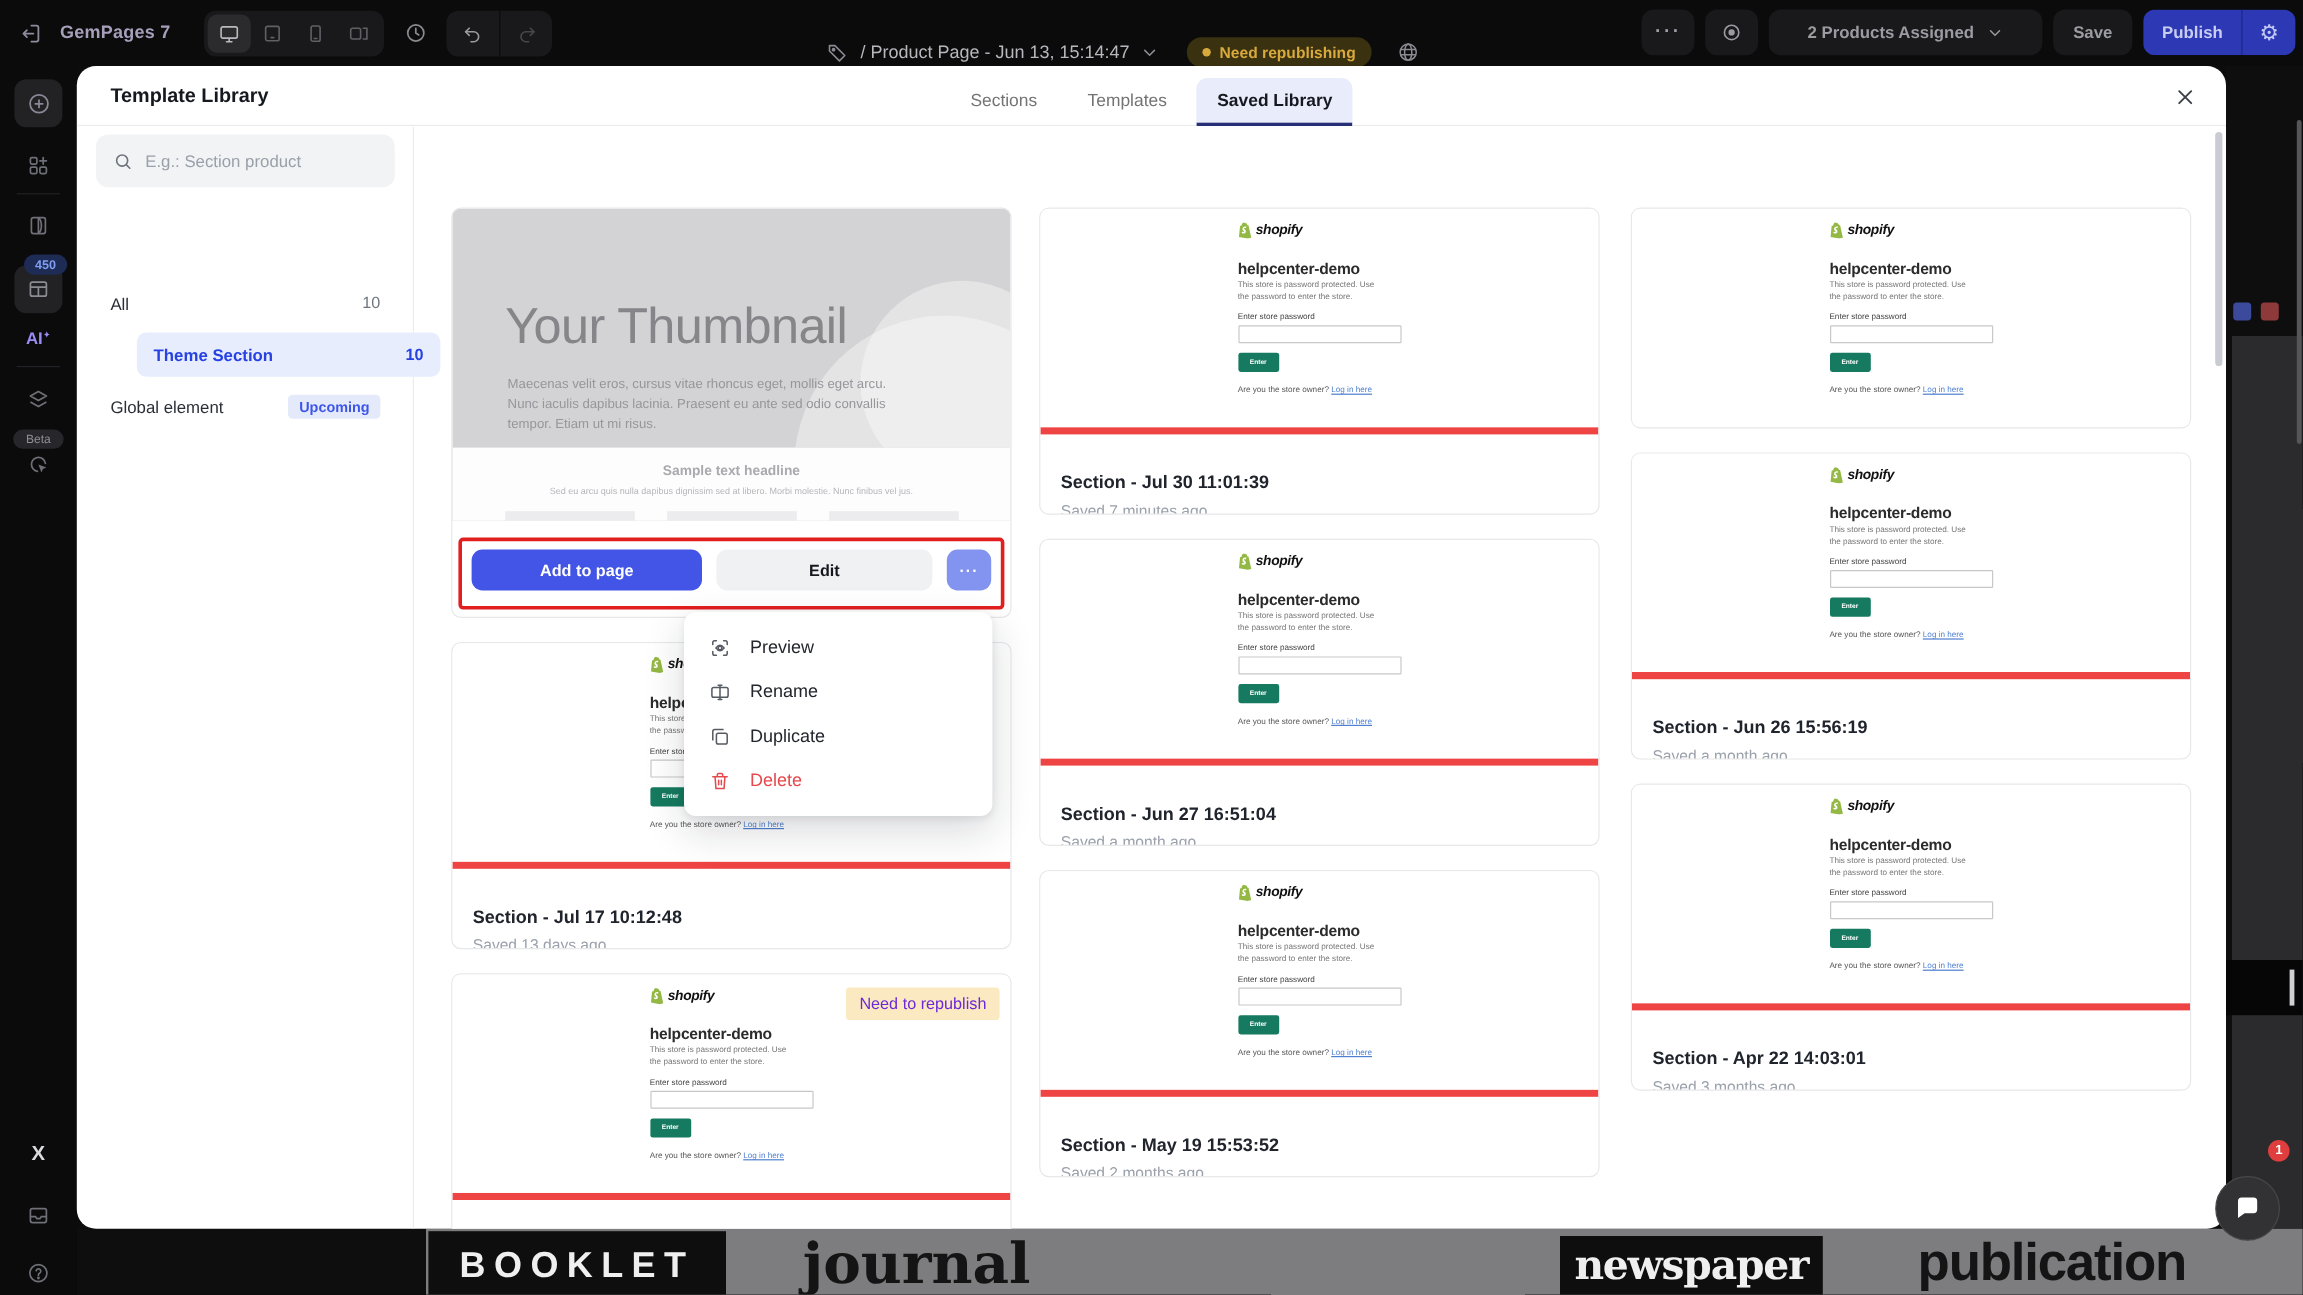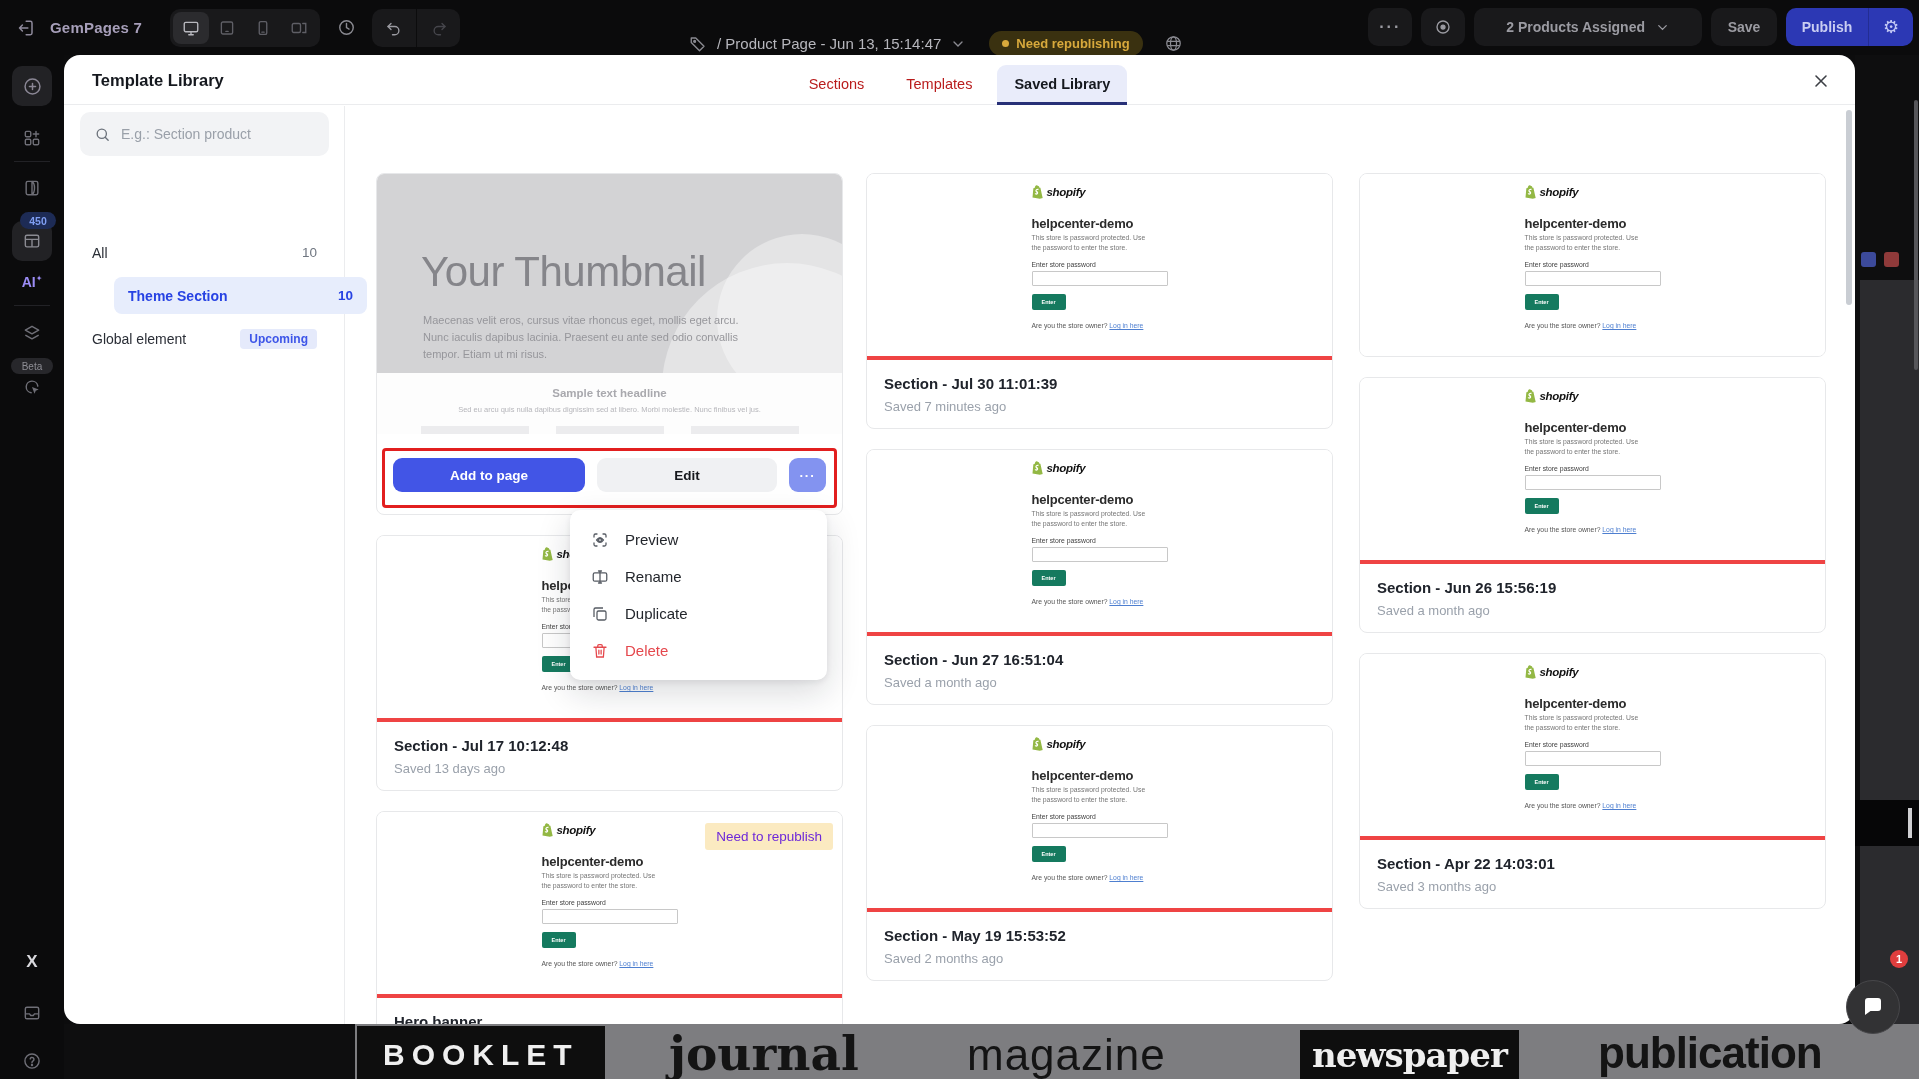--- a/index.html
+++ b/index.html
@@ -79,21 +79,21 @@
     font-weight:700; font-size:34px; padding:5px 12px 10px; letter-spacing:-1px; }
   .w-publication { left:1243px; font-size:44px; font-weight:700; letter-spacing:-1px; top:4px; }
 
   
   .modal { position:absolute; left:64px; top:55px; width:1791px; height:969px; background:#ffffff;
     border-radius:16px; z-index:10; overflow:hidden; }
   .m-header { position:absolute; left:0; top:0; width:100%; height:50px; border-bottom:1px solid #ebecee; }
   .m-title { position:absolute; left:28px; top:16px; font-size:16.5px; font-weight:700; color:#15181e; }
   .m-tabs { position:absolute; left:0; top:0; width:100%; height:50px; display:flex; align-items:flex-end;
     justify-content:center; gap:8px; }
-  .m-tab { padding:11px 17px 13px; font-size:14.5px; color:#b91c1c; border-radius:9px 9px 0 0; cursor:default; }
+  .m-tab { padding:11px 17px 13px; font-size:14.5px; color:#737373; border-radius:9px 9px 0 0; cursor:default; }
   .m-tab.active { background:#e9ecfa; color:#15181e; font-weight:600; border-bottom:3px solid #273077; padding-bottom:10px; }
   .m-close { position:absolute; right:24px; top:16px; width:20px; height:20px; color:#3c3f45; }
 
   
   .m-side { position:absolute; left:0; top:51px; width:281px; bottom:0; border-right:1px solid #ebecee; }
   .m-search { position:absolute; left:16px; top:57px; width:249px; height:44px; background:#f2f3f5; border-radius:10px;
     display:flex; align-items:center; padding:0 14px; gap:10px; color:#6d737c; }
   .m-search input { border:none; background:transparent; outline:none; font-size:14px; color:#333; width:180px;
     font-family:"Liberation Sans","DejaVu Sans",sans-serif; }
   .m-search input::placeholder { color:#9aa0a9; }
@@ -106,21 +106,21 @@
 
   
   .refresh { position:absolute; left:312px; top:127px; display:flex; align-items:center; gap:9px;
     color:#2742e3; font-size:14px; font-weight:600; }
   .m-scrollthumb { position:absolute; right:3px; top:55px; width:6px; height:195px; background:#c9cdd3; border-radius:3px; }
 
   .col { position:absolute; top:118px; width:467px; display:flex; flex-direction:column; gap:20px; }
   #col1 { left:312px; } #col2 { left:802px; } #col3 { left:1295px; }
 
   .card { background:#fff; border:1px solid #e7e8ea; border-radius:8px; overflow:hidden; position:relative; flex:none; }
-  .cfoot { padding:15px 17px 0; height:72px; border-top:4px solid #ef4444; }
+  .cfoot { padding:32px 17px 0; height:72px; border-top:6px solid #ef4444; }
   .card-title { font-size:15px; font-weight:700; color:#20242c; }
   .card-date { margin-top:7px; font-size:13px; color:#9aa1ab; }
 
   
   .sthumb { height:182px; position:relative; display:flex; justify-content:center; background:#fff; }
   .sinner { width:136px; padding-top:11px; }
   .slogo { display:flex; align-items:center; gap:3px; }
   .slogo-text { font-size:11.5px; font-weight:700; font-style:italic; color:#111; letter-spacing:-.3px; }
   .sstore { margin-top:17px; font-size:13px; font-weight:700; color:#2b2b2b; letter-spacing:-.2px; }
   .sdesc { margin-top:2px; font-size:6.8px; color:#757575; line-height:1.5; width:118px; }
@@ -351,21 +351,20 @@
     <div class="bgr-black">
         <div class="bar"></div>
       </div>
     <div class="bgr-scroll"></div>
   </div>
 
   <div class="page-under">
     <div class="band">
       <span class="word w-booklet">BOOKLET</span>
       <span class="word w-journal">journal</span>
-      <span class="word w-magazine">magazine</span>
       <span class="word w-newspaper">newspaper</span>
       <span class="word w-publication">publication</span>
     </div>
   </div>
 
   <div class="modal">
     <div class="m-header">
       <div class="m-title">Template Library</div>
       <div class="m-tabs">
         <div class="m-tab">Sections</div>

